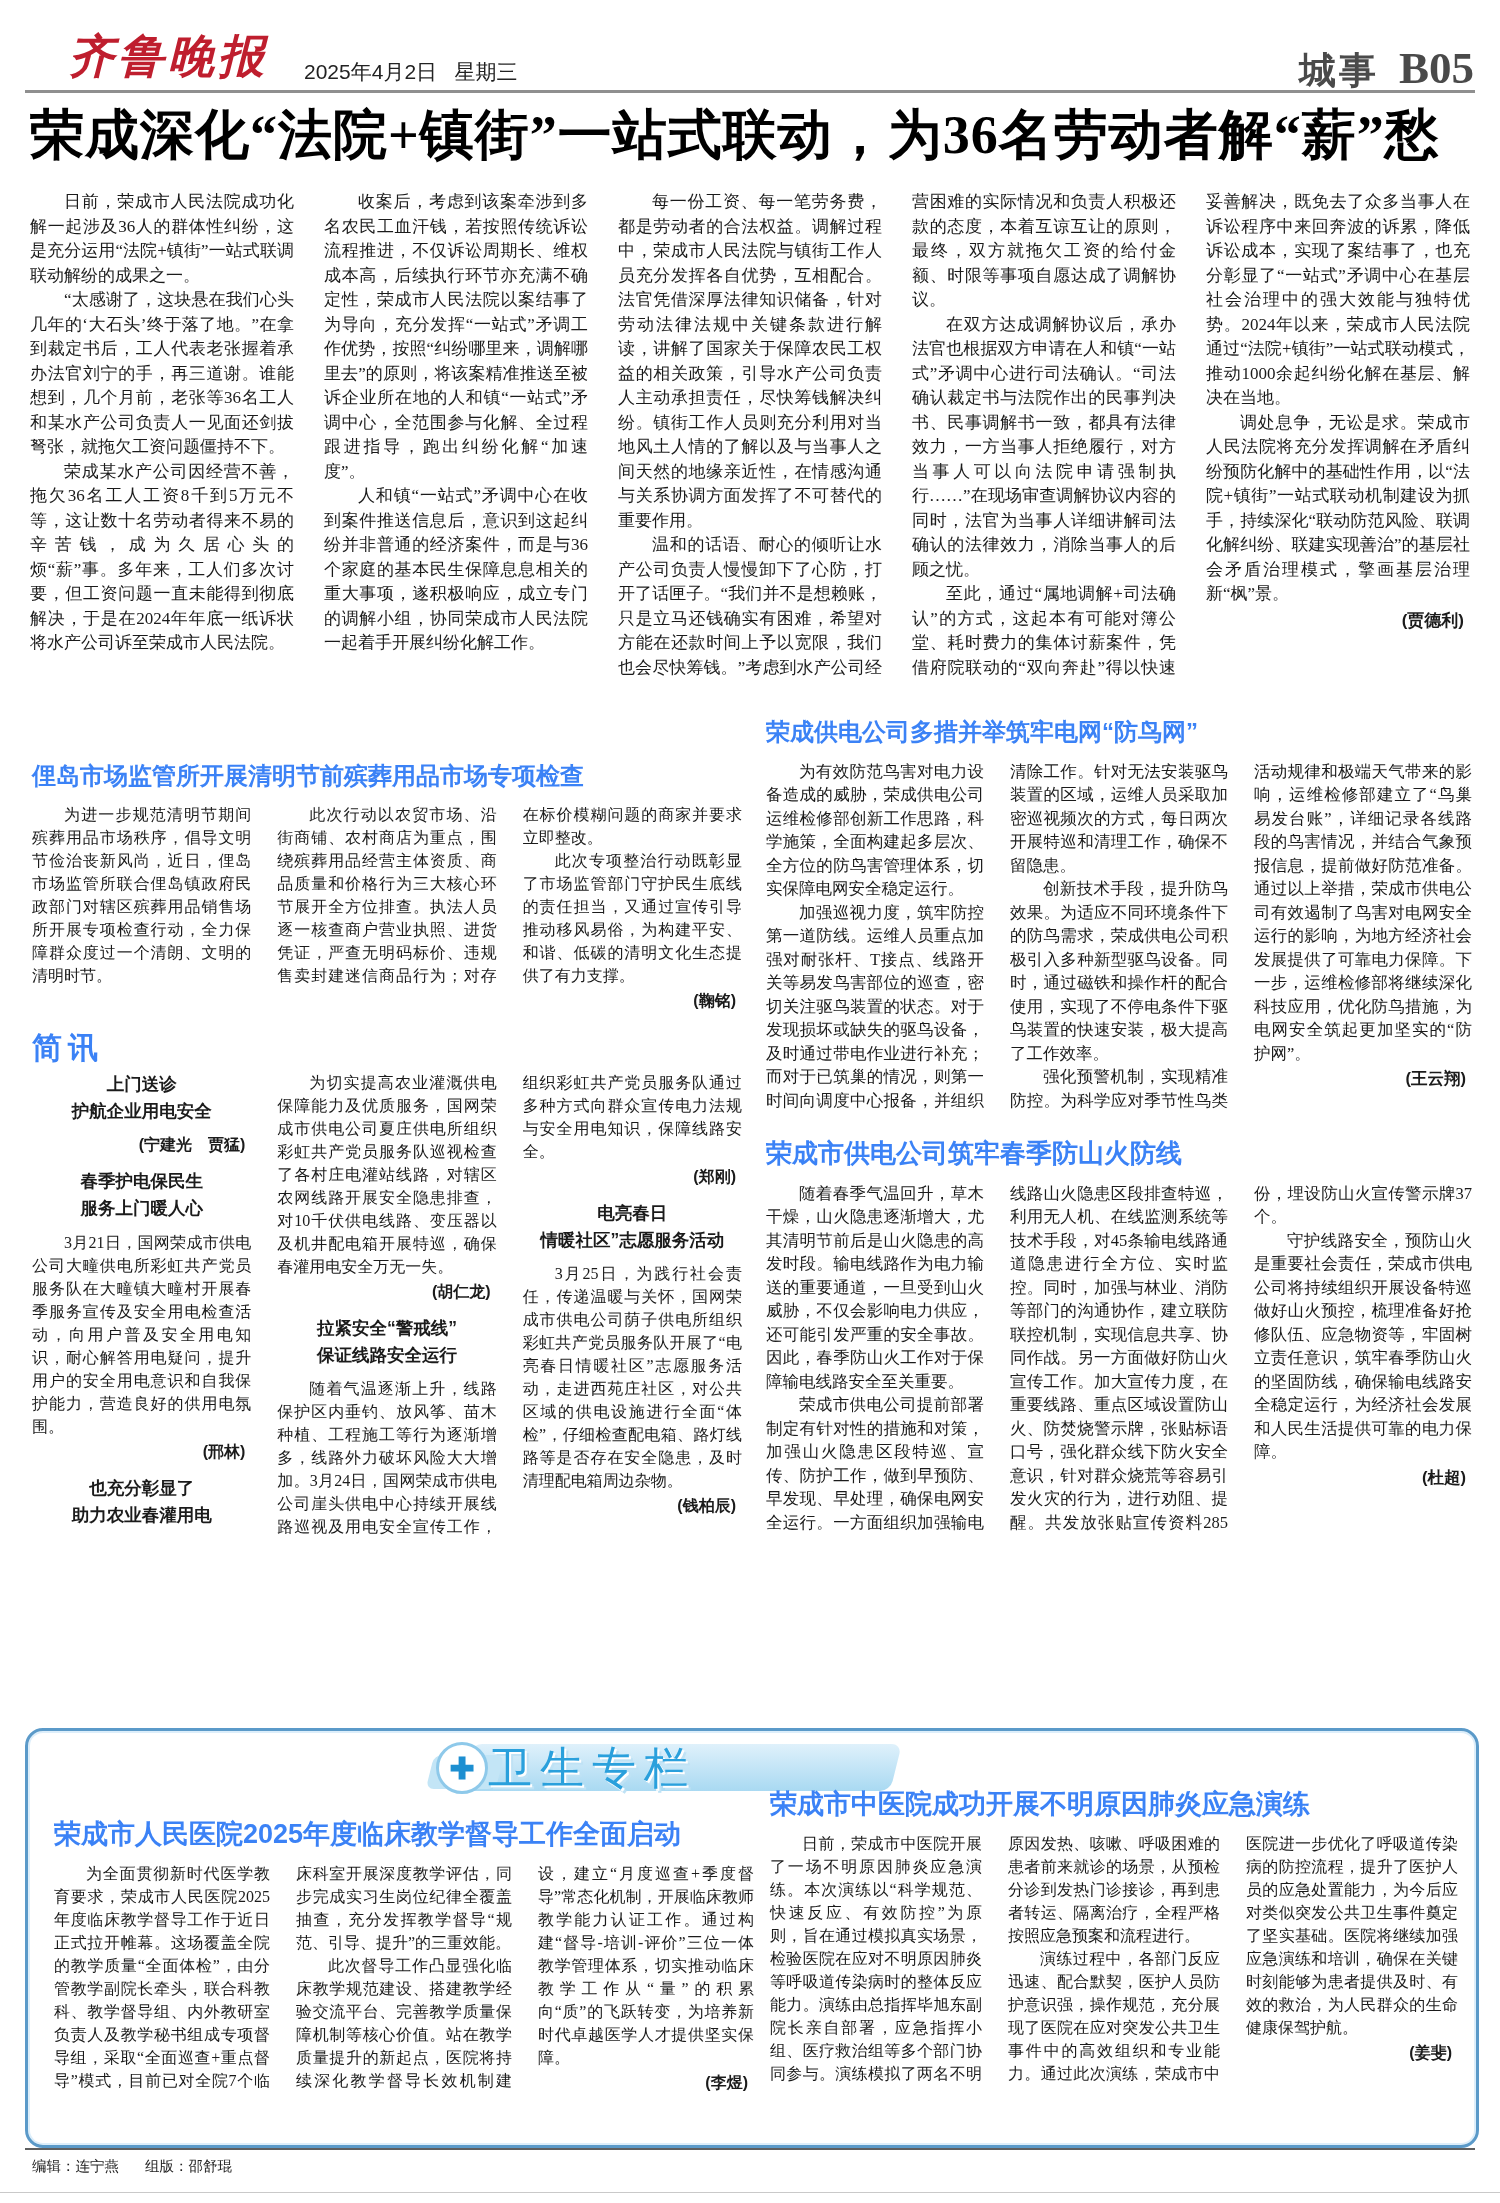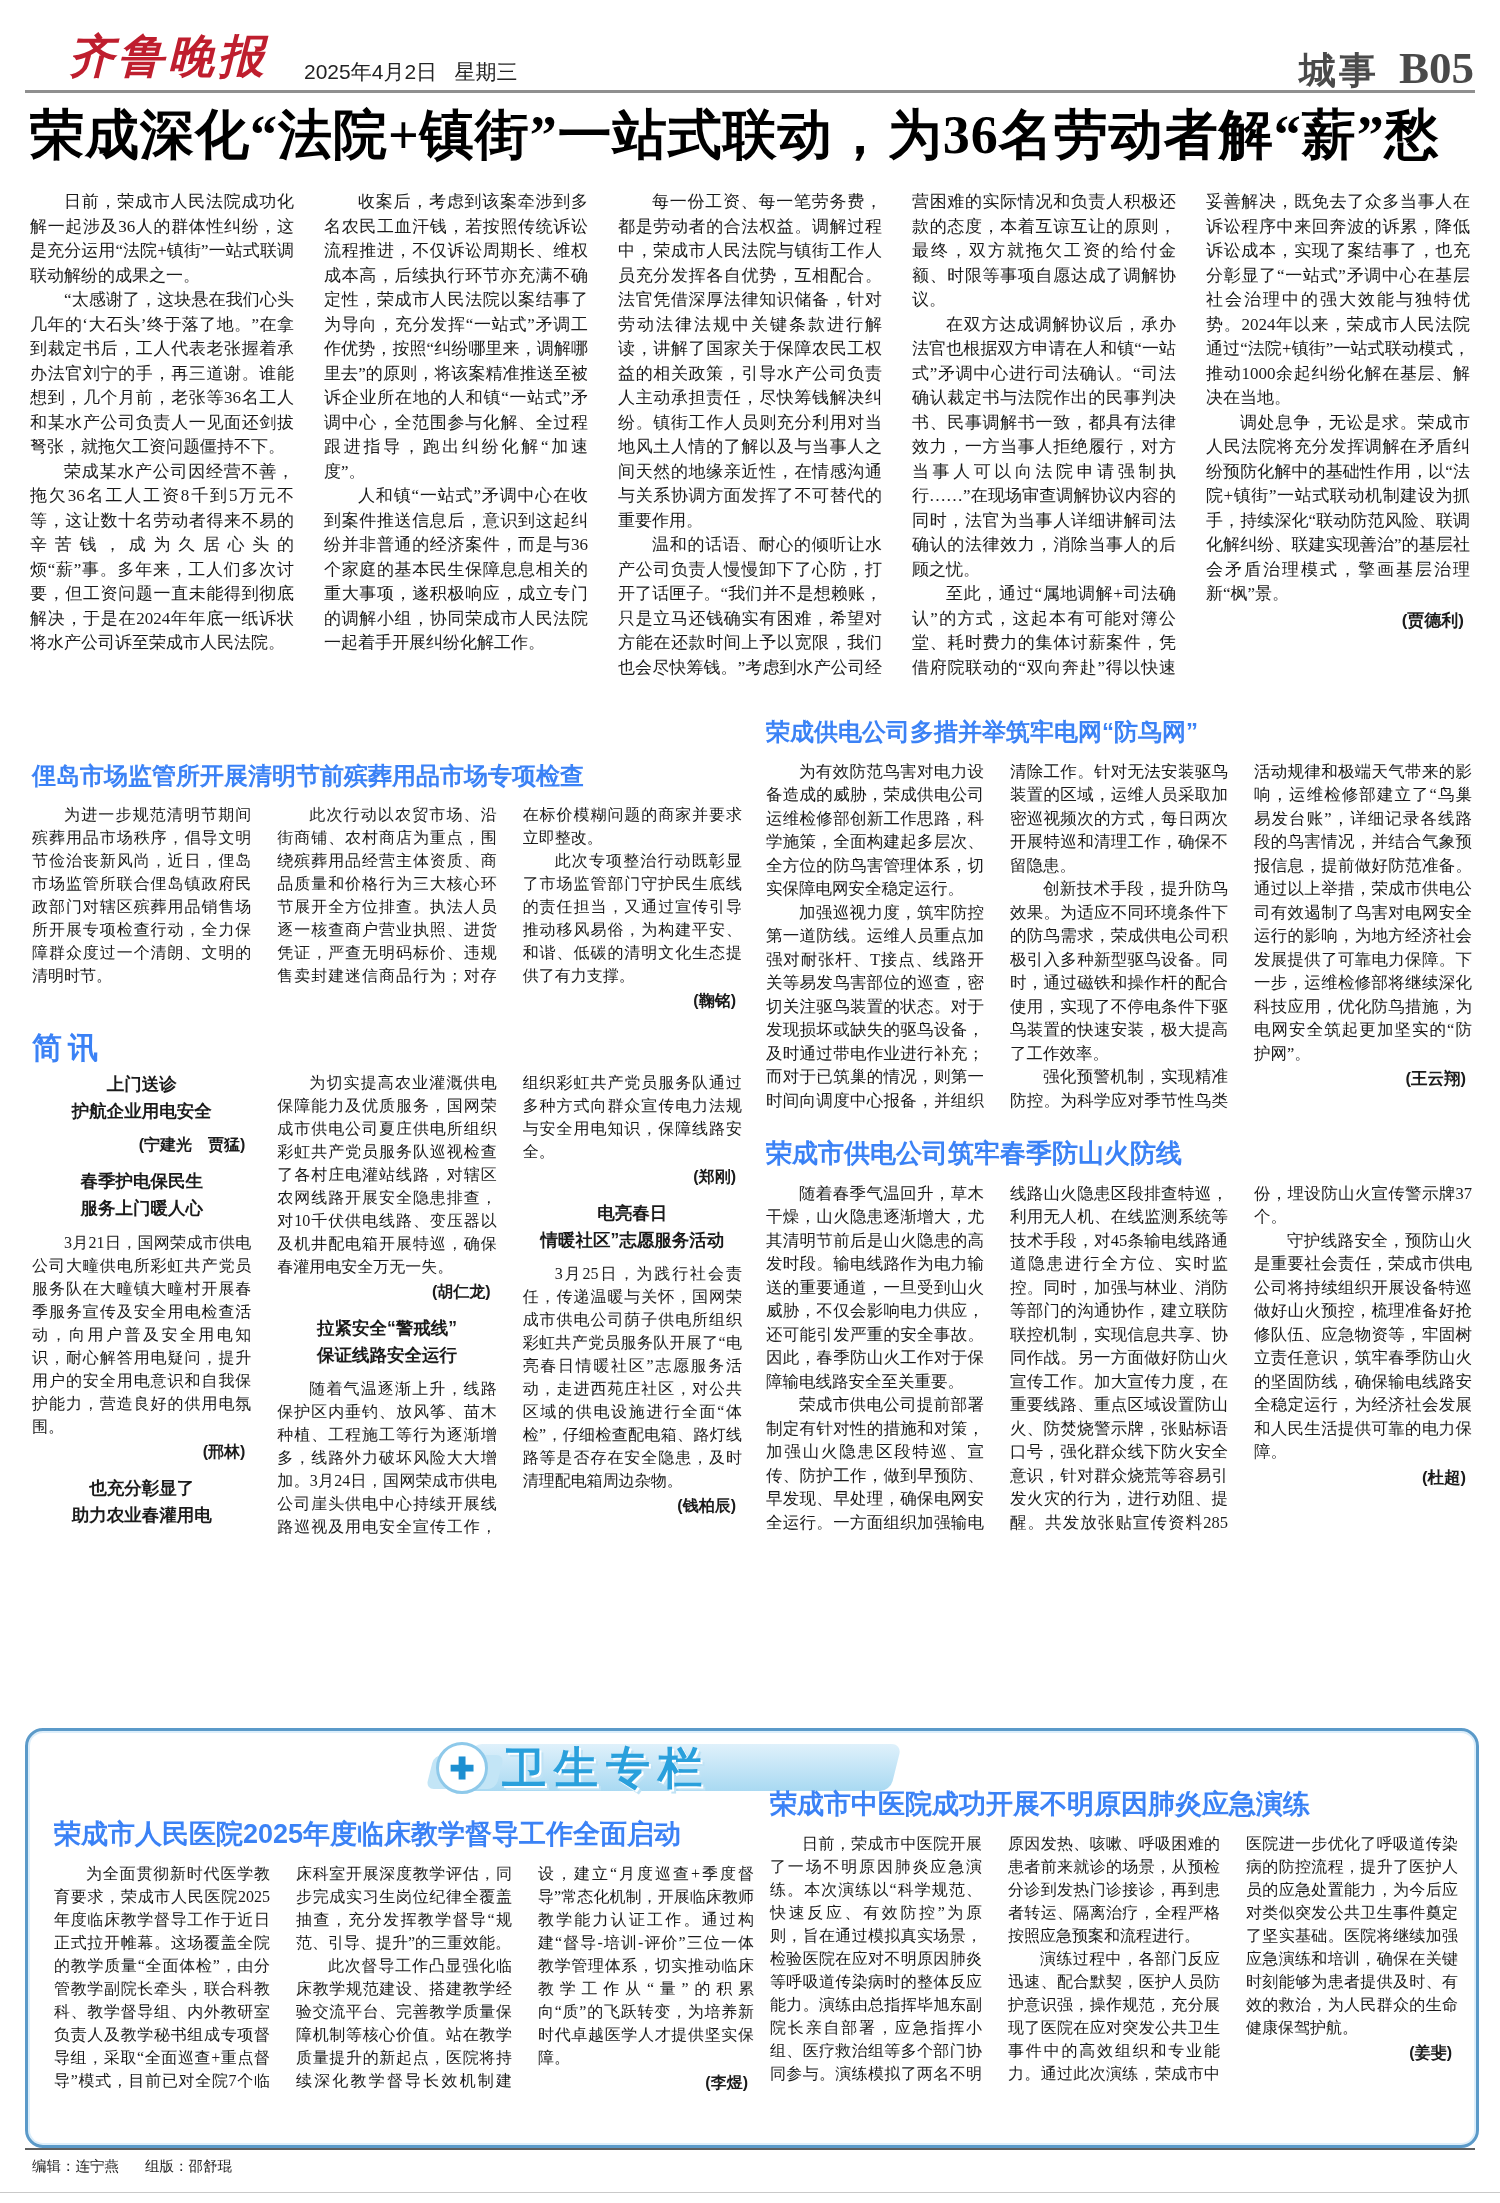--- a/index.html
+++ b/index.html
@@ -41,21 +41,21 @@
         border:3px solid #5b9ac9;border-radius:18px;box-shadow:inset 0 0 0 2px #ddeefa;}
   .health-banner{position:absolute;left:408px;top:10px;height:54px;display:flex;align-items:center;}
   .banner-bg{position:absolute;left:30px;top:3px;width:430px;height:47px;
         background:linear-gradient(180deg,#dff1fb,#a9d9f2);transform:skewX(-14deg);
         border-radius:10px;}
   .banner-bg2{position:absolute;left:-6px;top:14px;width:70px;height:34px;
         background:#c3e5f6;transform:skewX(-14deg);border-radius:8px;}
   .cross-badge{position:relative;width:46px;height:46px;border-radius:50%;background:#fff;
         border:3px solid #8ec9ea;display:flex;align-items:center;justify-content:center;
         font-size:30px;font-weight:900;color:#1d8fd1;font-family:"Liberation Sans",sans-serif;}
-  .banner-text{position:relative;margin-left:14px;font-size:44px;font-weight:700;
+  .banner-text{position:relative;font-size:44px;font-weight:400;
         font-family:"Liberation Sans",sans-serif;color:#2aa0dc;letter-spacing:8px;
         text-shadow:2px 2px 0 #ffffff,4px 4px 0 #bfe2f5;}
   .hb-article{position:absolute;font-size:16px;line-height:23px;}
   .hb-left{left:26px;top:92px;width:700px;}
   .hb-right{left:742px;top:62px;width:688px;}
   .hb-title{font-size:27px;margin:0 0 16px 0;}
   
   .footer-rule{position:absolute;left:25px;top:2148px;width:1450px;height:2px;background:#5f5f5f;}
   .footer-text{position:absolute;left:32px;top:2157px;font-size:14.5px;color:#222;
         font-family:"Liberation Sans",sans-serif;display:flex;gap:26px;}

